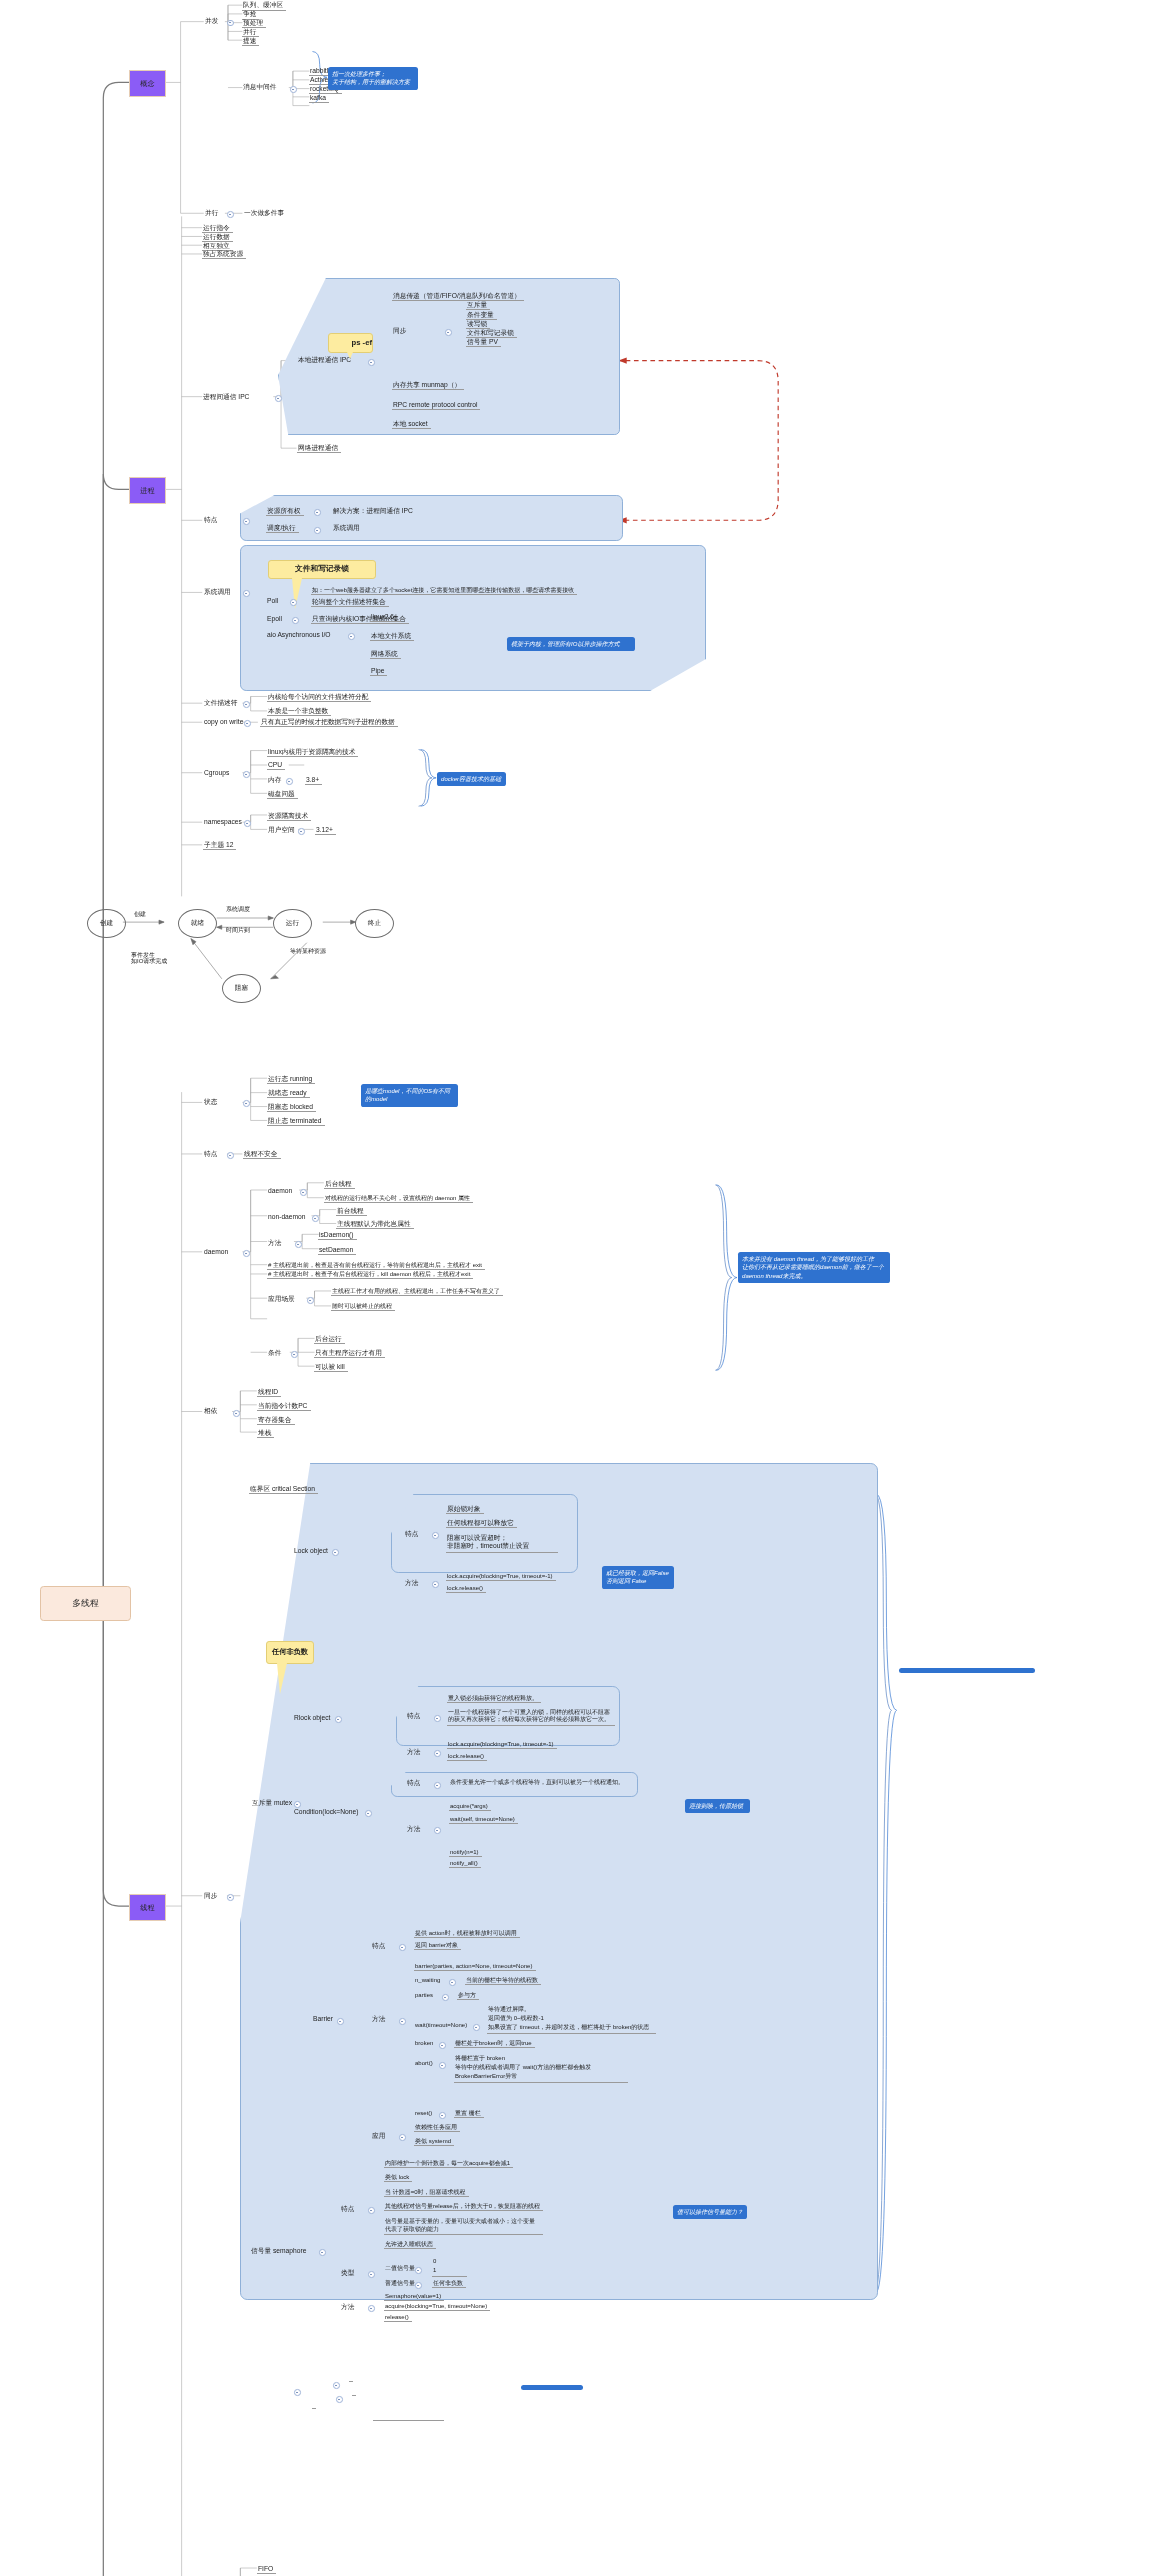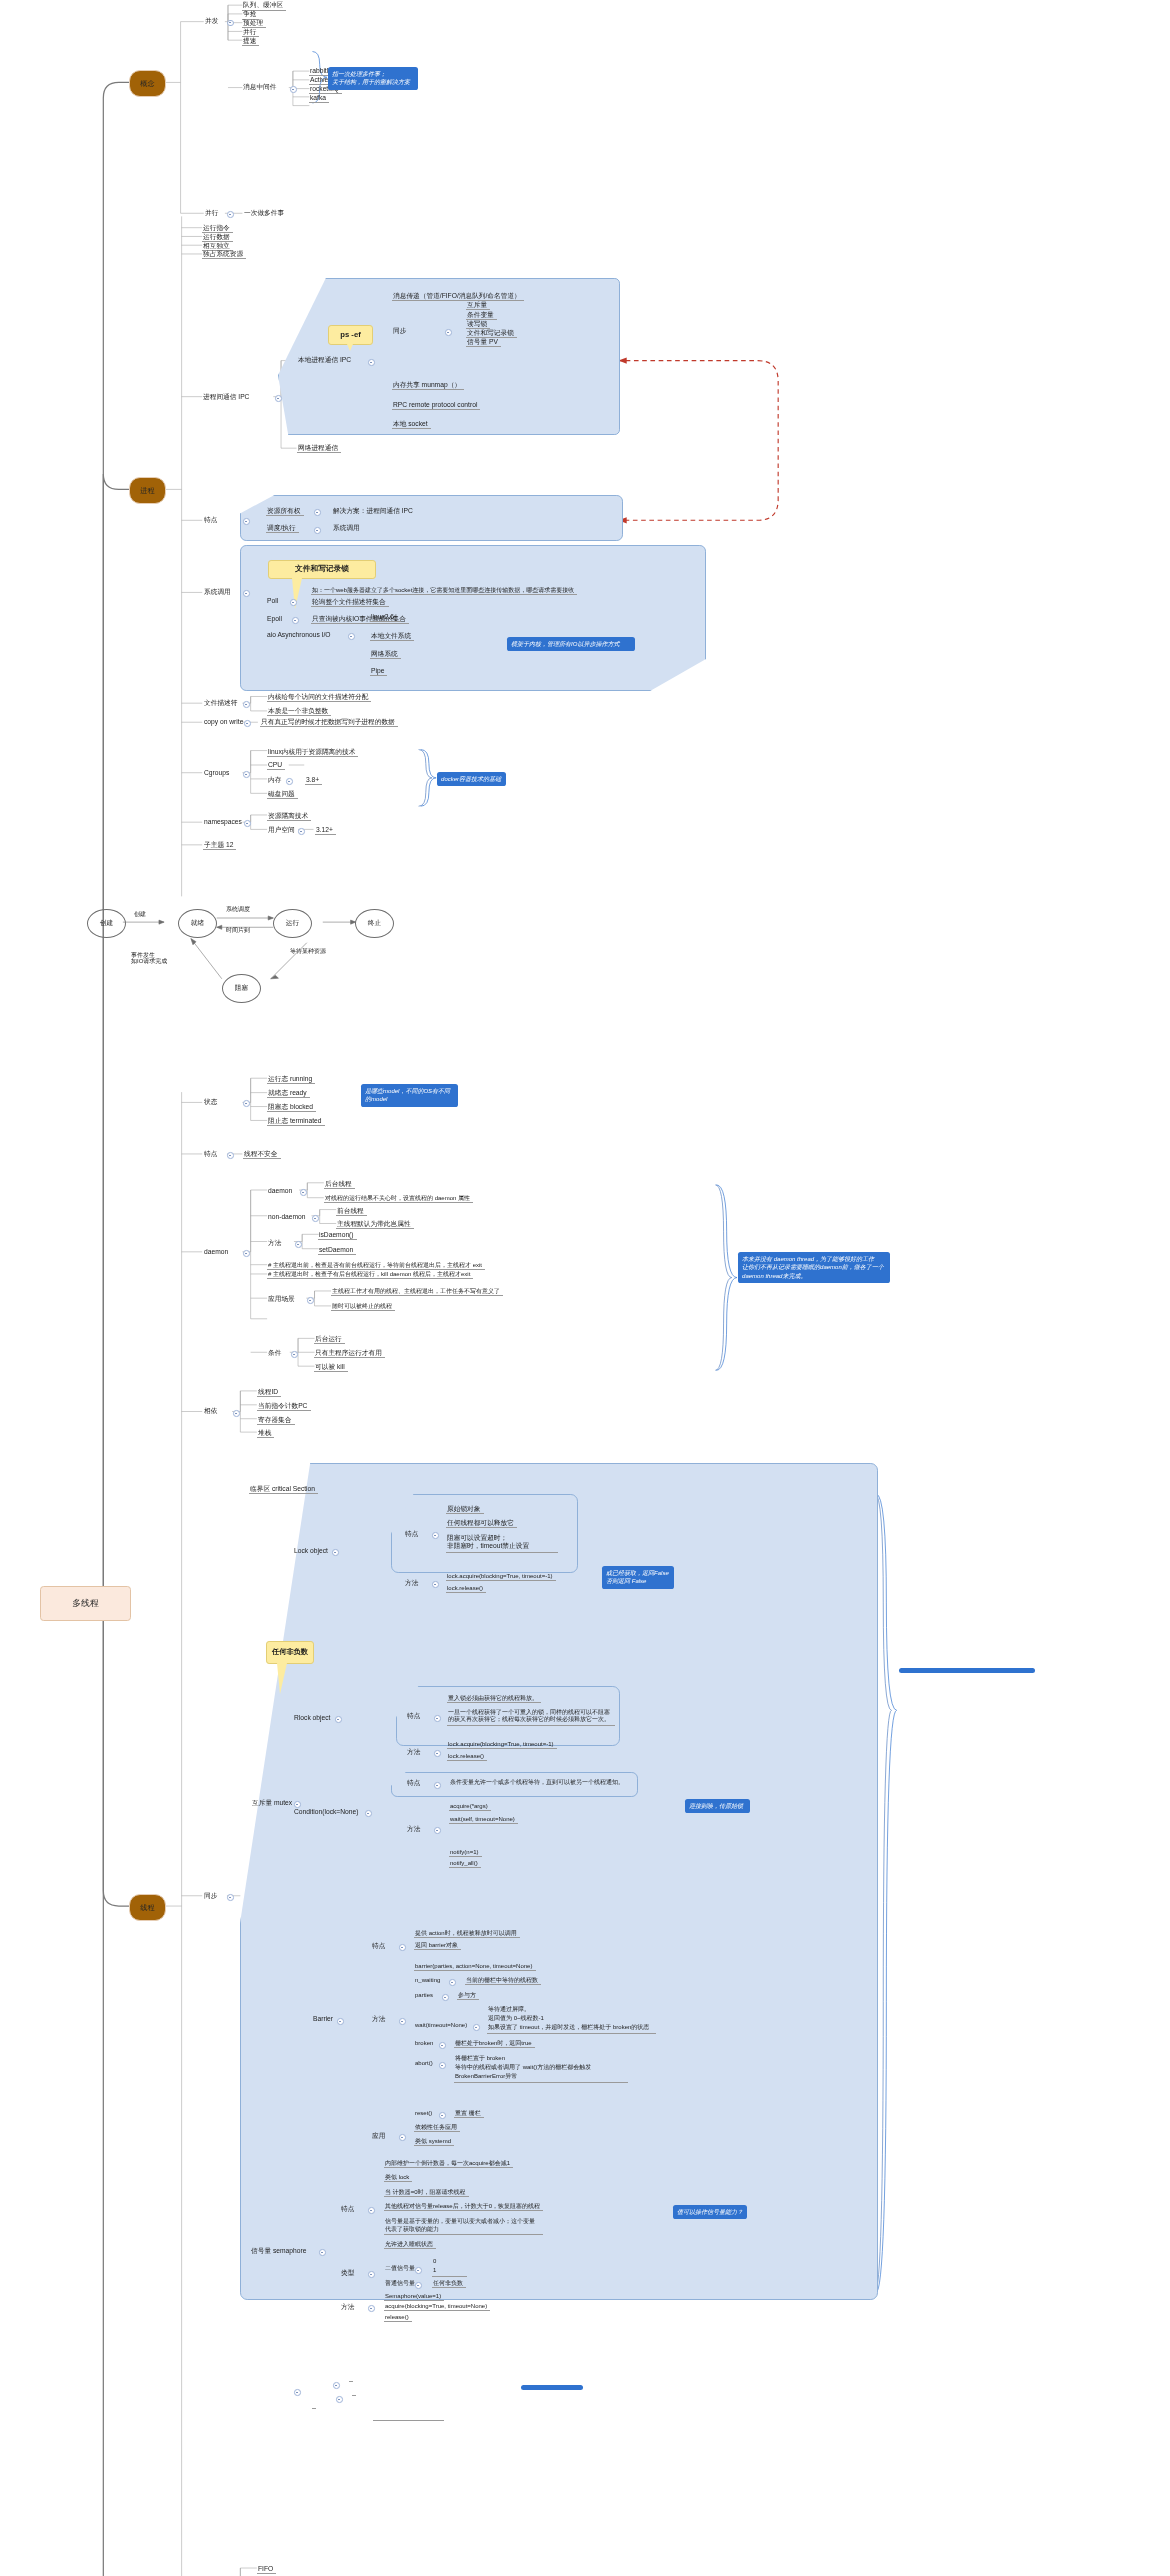--- a/index.html
+++ b/index.html
@@ -28,21 +28,21 @@
   .tog::after{
     content:"";position:absolute;left:0.8px;top:1.8px;width:2.6px;height:0.5px;background:#7e94bb;
   }
 
   
   .rootbox{
     position:absolute;border:0.5px solid #e3c3a5;background:#fbe9dd;border-radius:3.6px;
     display:flex;align-items:center;justify-content:center;font-size:8.8px;color:#262626;
   }
   .l1box{
-    position:absolute;border:0.5px solid #e6cdb4;background:#a16207;border-radius:11px;
+    position:absolute;border:0.5px solid #e6cdb4;background:#8b5cf6;border-radius:0;
     display:flex;align-items:center;justify-content:center;font-size:7.2px;color:#262626;
   }
 
   
   .cloud{
     position:absolute;background:#d3e0f2;border:0.5px solid #8fb0d8;
   }
   .cloud.poly1{clip-path:polygon(0 62%,14% 0,100% 0,100% 100%,3% 100%);border-radius:5.2px;}
   .cloud.poly2{clip-path:polygon(0 40%,9% 0,100% 0,100% 100%,0 100%);border-radius:6.2px;}
   .cloud.poly3{clip-path:polygon(0 0,100% 0,100% 78%,88% 100%,0 100%);border-radius:6.2px;}
@@ -305,21 +305,21 @@
 
 <div class="cloud poly1" style="left:278px;top:278px;width:340px;height:155px;"></div>
 
 <div class="t nb" style="left:202px;top:392px;">进程间通信 IPC</div>
 <div class="tog" style="left:275px;top:395px;"></div>
 
 <div class="t nb" style="left:297px;top:355px;">本地进程通信 IPC</div>
 <div class="tog" style="left:368px;top:359px;"></div>
 <div class="t u" style="left:297px;top:443px;">网络进程通信</div>
 
-<div class="callout" style="left:328px;top:325px;width:43px;height:17.5px;">
+<div class="callout" style="left:328px;top:333px;width:43px;height:17.5px;justify-content:flex-end;">
   <span>ps -ef</span>
   <span class="tail"></span>
 </div>
 
 <div class="t u" style="left:392px;top:291px;">消息传递（管道/FIFO/消息队列/命名管道）</div>
 <div class="t nb" style="left:392px;top:326px;">同步</div>
 <div class="tog" style="left:445px;top:329px;"></div>
 <div class="t u" style="left:466px;top:300px;">互斥量</div>
 <div class="t u" style="left:466px;top:310px;">条件变量</div>
 <div class="t u" style="left:466px;top:319px;">读写锁</div>

